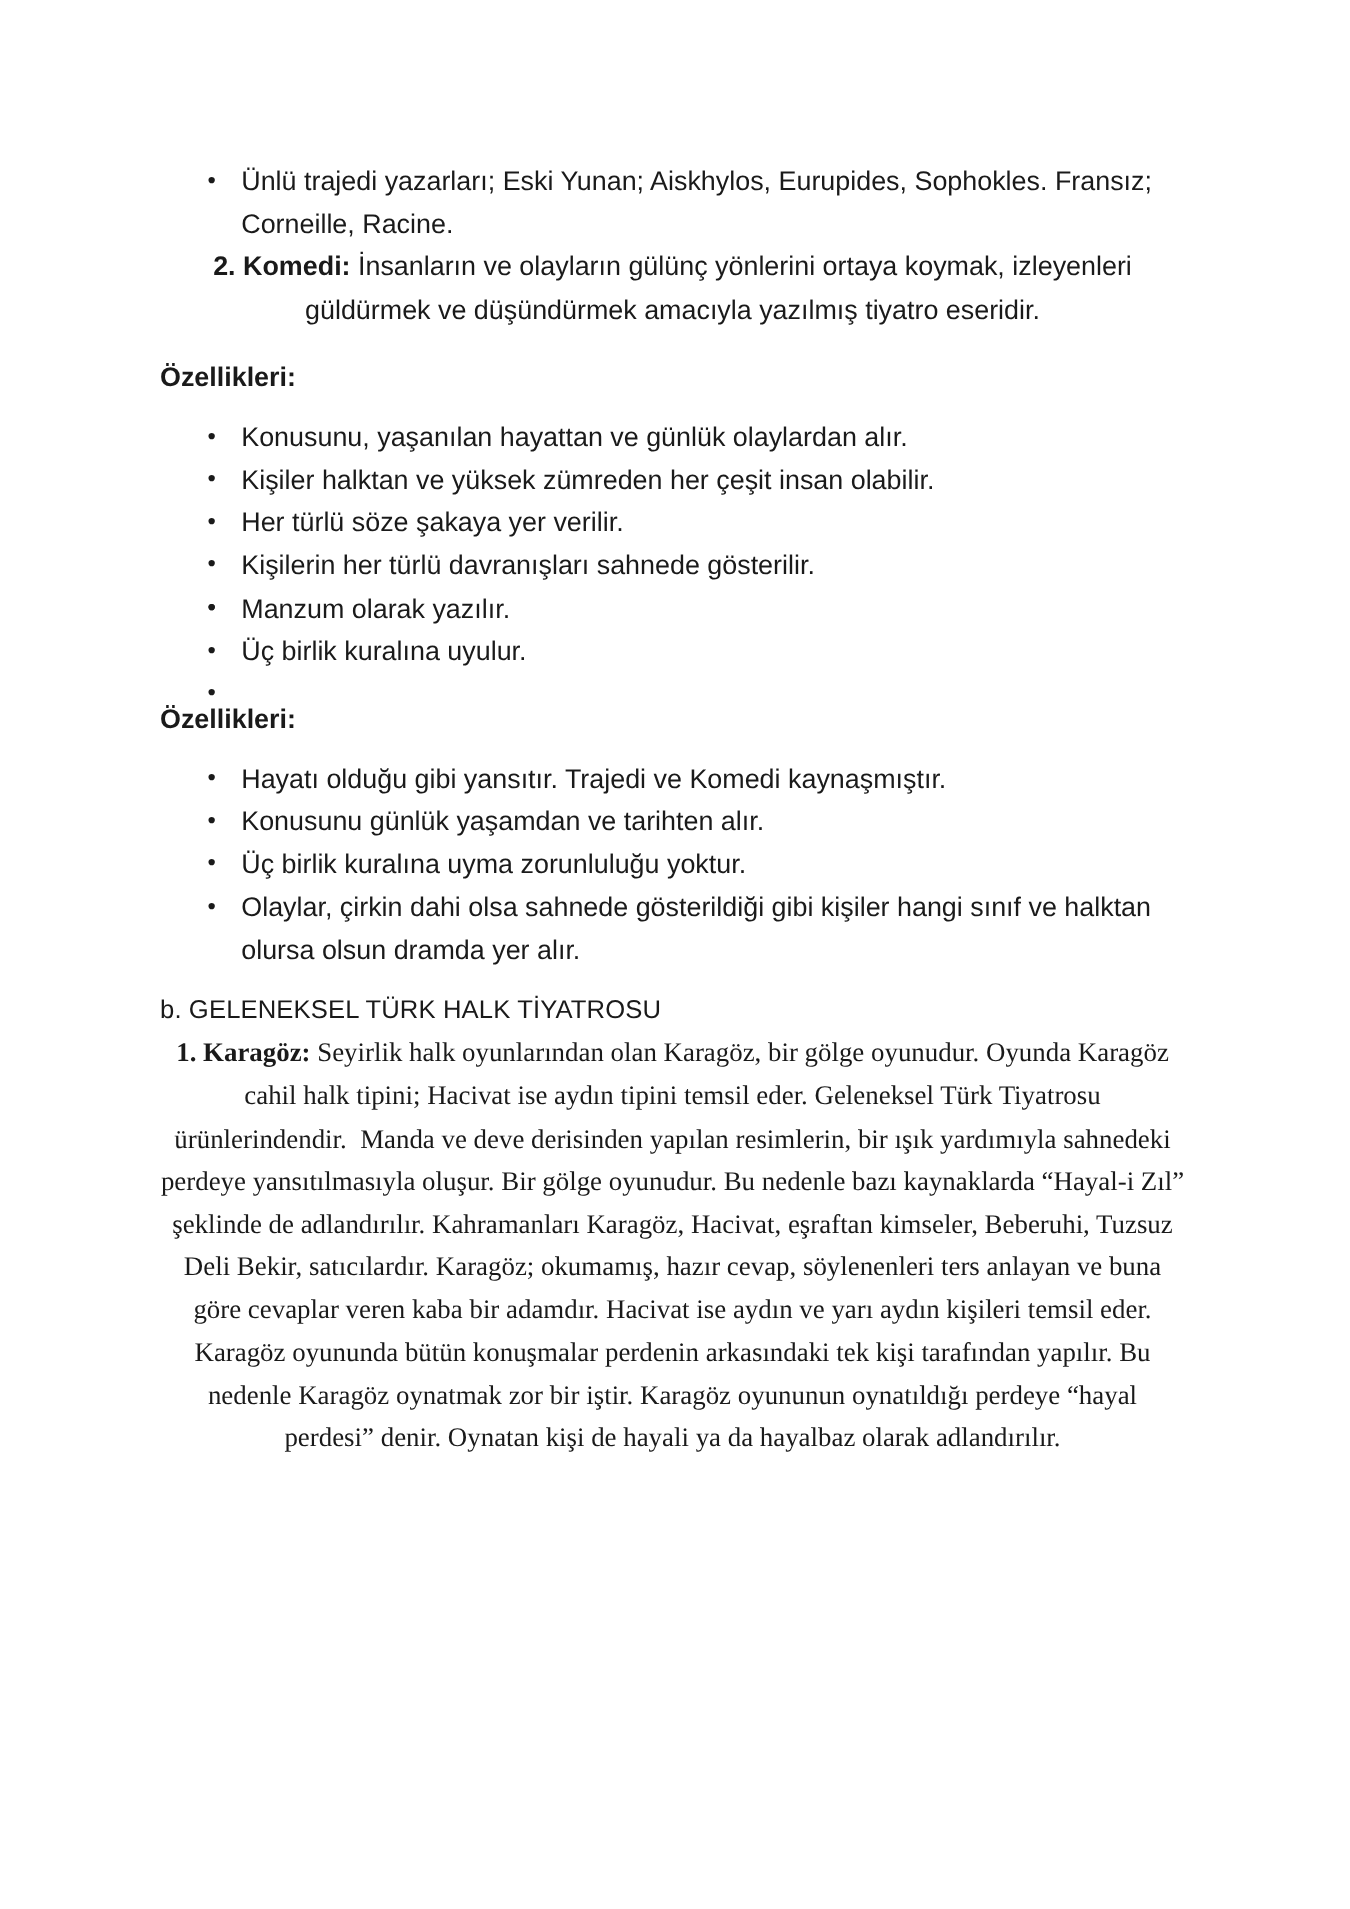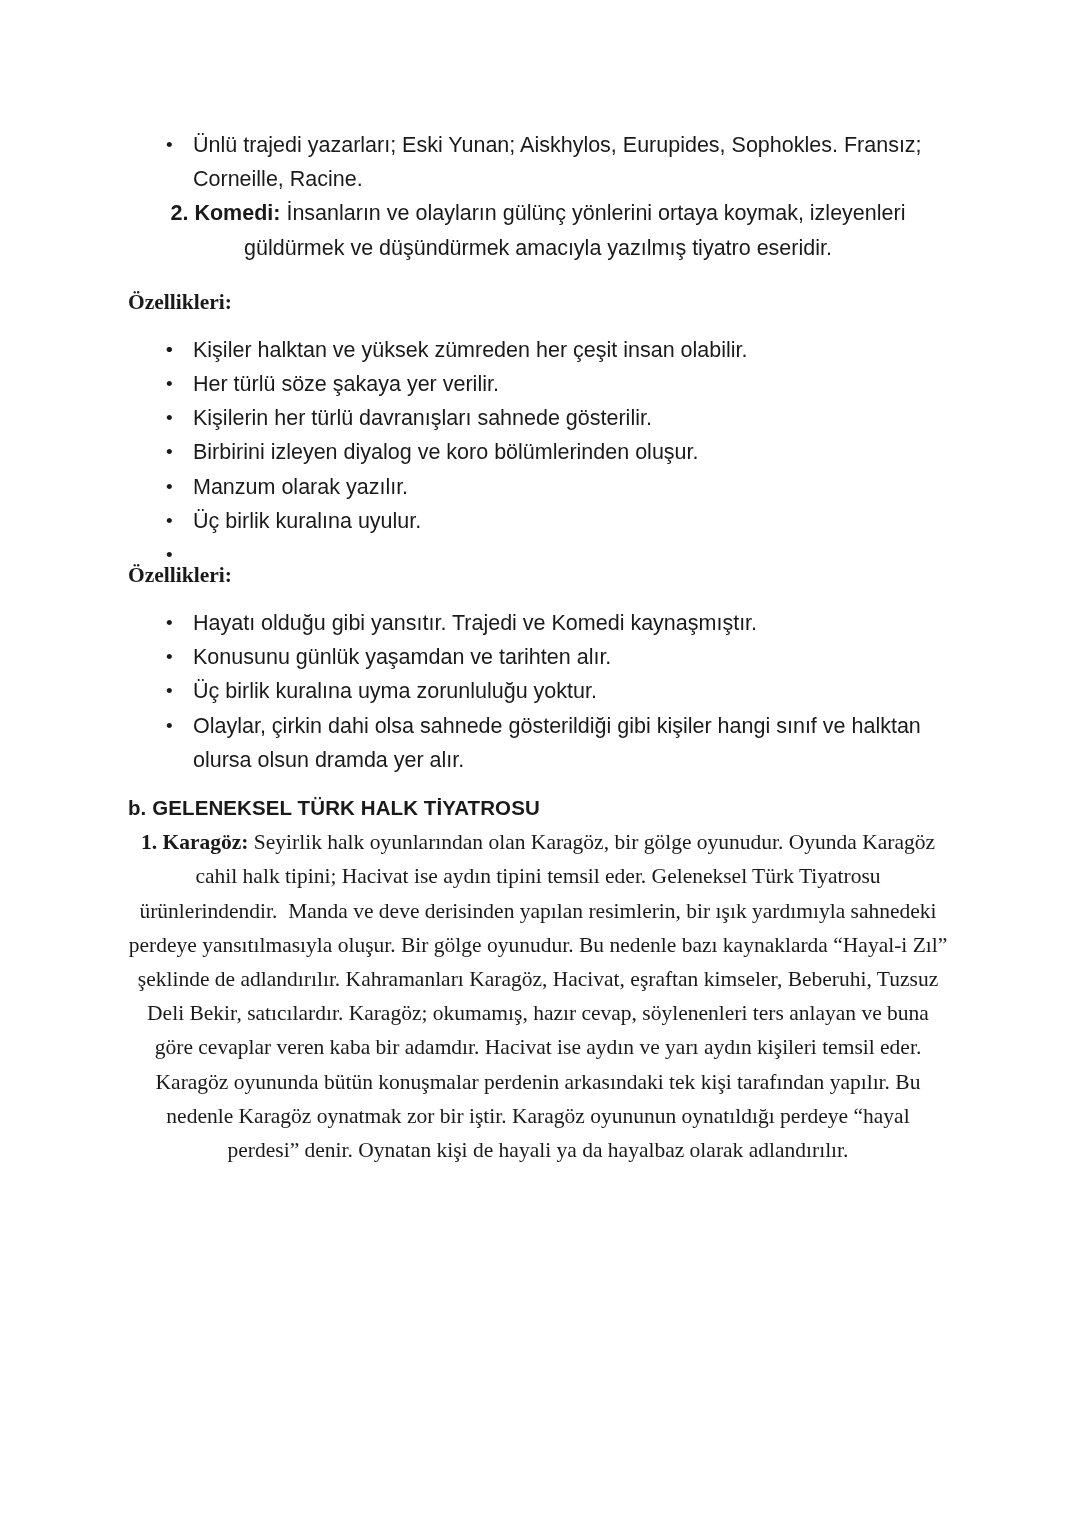--- a/index.html
+++ b/index.html
@@ -43,28 +43,27 @@
     font-weight: bold;
   }
 
   
   h3.sub-head {
     margin: 22px 0 16px 0;
     font-size: 21.5px;
     line-height: 30px;
     font-weight: bold;
     color: #1a1a1a;
-    font-family: Liberation Serif, serif;
   }
 
   h3.section-head {
     margin: 14px 0 0 0;
     font-size: 20.5px;
     line-height: 34.2px;
-    font-weight: bold;
+    font-weight: normal;
     letter-spacing: 0.1px;
     color: #1a1a1a;
   }
 
   
   ul.bullets {
     list-style: none;
     margin: 0;
     padding: 0;
   }
@@ -99,25 +98,25 @@
         <span class="bullet-dot">•</span>
         <span>Ünlü trajedi yazarları; Eski Yunan; Aiskhylos, Eurupides, Sophokles. Fransız; Corneille, Racine.</span>
       </li>
     </ul>
 
     <p class="para"><span class="lead">2. Komedi:</span><span> İnsanların ve olayların gülünç yönlerini ortaya koymak, izleyenleri güldürmek ve düşündürmek amacıyla yazılmış tiyatro eseridir.</span></p>
 
     <h3 class="sub-head">Özellikleri:</h3>
 
     <ul class="bullets">
-      <li><span class="bullet-dot">•</span></li>
+      <li><span class="bullet-dot">•</span><span>Konusunu, yaşanılan hayattan ve günlük olaylardan alır.</span></li>
       <li><span class="bullet-dot">•</span><span>Kişiler halktan ve yüksek zümreden her çeşit insan olabilir.</span></li>
       <li><span class="bullet-dot">•</span><span>Her türlü söze şakaya yer verilir.</span></li>
       <li><span class="bullet-dot">•</span><span>Kişilerin her türlü davranışları sahnede gösterilir.</span></li>
-      <li><span class="bullet-dot">•</span><span>Birbirini izleyen diyalog ve koro bölümlerinden oluşur.</span></li>
+      <li><span class="bullet-dot">•</span></li>
       <li><span class="bullet-dot">•</span><span>Manzum olarak yazılır.</span></li>
       <li><span class="bullet-dot">•</span><span>Üç birlik kuralına uyulur.</span></li>
       <li><span class="bullet-dot">•</span></li>
     </ul>
 
 
     <h3 class="sub-head">Özellikleri:</h3>
 
     <ul class="bullets">
       <li><span class="bullet-dot">•</span><span>Hayatı olduğu gibi yansıtır. Trajedi ve Komedi kaynaşmıştır.</span></li>

